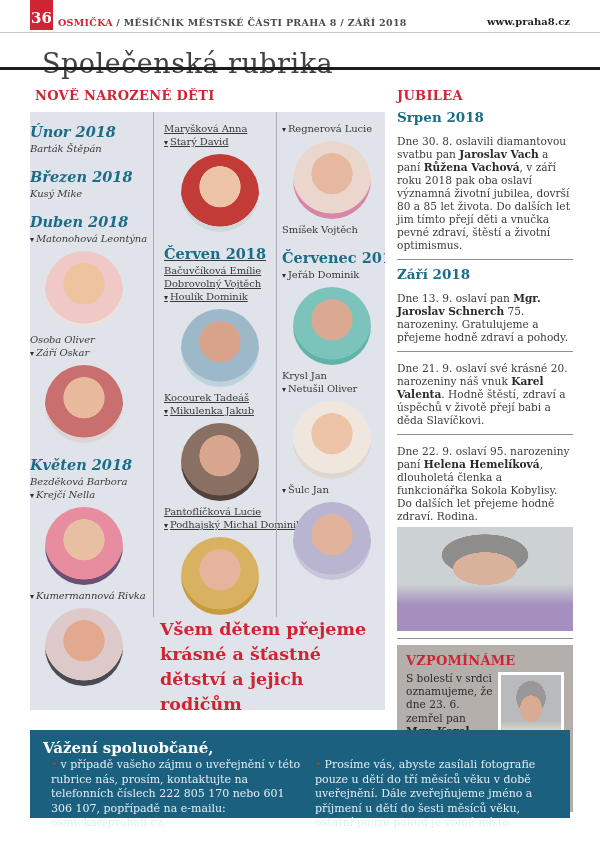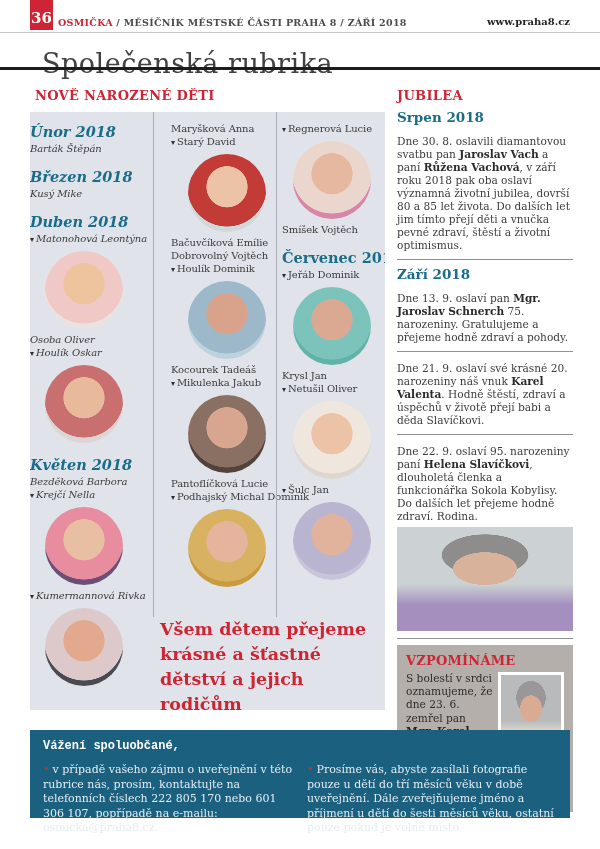--- a/index.html
+++ b/index.html
@@ -26,21 +26,21 @@
   .rule-thin{position:absolute;left:0;top:32px;width:600px;height:1px;background:#c8c8c8;}
   .section-title{position:absolute;left:30px;top:36px;margin:12px;font-size:27px;font-weight:400;
     color:#414141;letter-spacing:.5px;}
   .rule-thick{position:absolute;left:0;top:67px;width:600px;height:3px;background:#1c1c1c;}
   
   .births-heading{position:absolute;left:35px;top:88px;margin:0;font-size:13px;color:var(--red);
     letter-spacing:.3px;font-weight:bold;}
   .panel{position:absolute;left:30px;top:112px;width:355px;height:598px;background:var(--panel);overflow:hidden;}
   .col{position:absolute;top:10px;}
   #col1{left:0;width:108px;font-style:italic;}
-  #col2{left:141px;width:112px;}
+  #col2{left:134px;width:112px;text-decoration:underline;}
   #col3{left:252px;width:100px;}
   .vdiv{position:absolute;top:0;width:1px;height:505px;background:#a7adb6;}
   .d1{left:123px}.d2{left:246px}
   .month{font-size:14.5px;font-weight:bold;color:var(--teal);line-height:20px;white-space:nowrap;}
   .month.mt{margin-top:12px;}
   .bname{font-size:10px;line-height:13px;color:var(--ink);white-space:nowrap;letter-spacing:-0.1px;}
   .arrow{font-size:8px;margin-right:2px;color:#2e2e2e;}
   .photo{width:78px;height:78px;border-radius:50%;margin:5px auto 4px;}
   .closing{position:absolute;left:130px;top:505px;width:228px;font-size:17.5px;line-height:25px;
     font-weight:bold;color:var(--red);}
@@ -54,24 +54,24 @@
   .portrait{width:176px;height:104px;margin:4px 0 2px;}
   .memorial{background:var(--mem);margin-top:6px;padding:8px 9px;box-sizing:border-box;width:176px;}
   .memorial h3{margin:0 0 4px;font-size:13px;color:var(--red);letter-spacing:.2px;font-weight:bold;}
   .mem-body{display:flex;}
   .mem-text{font-size:10.6px;line-height:13.2px;color:#2c2c2c;flex:1;}
   .mem-text strong{color:#1f1f1f;text-align:right;}
   .mem-photo{width:60px;height:84px;border:3px solid #fff;margin-left:5px;flex-shrink:0;}
   
   .footer{position:absolute;left:30px;top:730px;width:540px;height:88px;background:var(--footer);
     box-sizing:border-box;padding:9px 13px;color:#e3edf3;}
-  .f-head{font-weight:bold;font-size:12px;color:#ffffff;margin-bottom:10px;font-family:Liberation Mono, monospace;}
+  .f-head{font-weight:bold;font-size:15px;color:#ffffff;margin-bottom:1px;}
   .f-cols{display:flex;gap:14px;}
   .fitem{font-size:11px;line-height:14.5px;}
-  .fitem.first{width:250px;flex-shrink:0;}
+  .fitem.first{width:250px;flex-shrink:0;margin-left:8px;}
   .bullet{color:#a83c36;margin-right:3px;}
 </style>
 </head>
 <body>
 
 <div class="badge">36</div>
 <div class="masthead">
   <span class="mag">OSMIČKA</span>
   <span class="sub">/ MĚSÍČNÍK MĚSTSKÉ ČÁSTI PRAHA 8 / ZÁŘÍ 2018</span>
 </div>
@@ -84,34 +84,35 @@
 <div class="panel">
   <div class="col" id="col1">
       <div class="month">Únor 2018</div>
       <div class="bname"><span>Barták Štěpán</span></div>
       <div class="month mt">Březen 2018</div>
       <div class="bname"><span>Kusý Mike</span></div>
       <div class="month mt">Duben 2018</div>
       <div class="bname"><span class="arrow">▾</span><span>Matonohová Leontýna</span></div>
       <div class="photo" title="smiling baby girl" style="background: radial-gradient(circle at 50% 42%, rgb(238, 196, 159) 0px, rgb(238, 196, 159) 34%, rgb(240, 201, 198) 35%, rgb(240, 201, 198) 66%, rgb(233, 226, 223) 67%, rgb(233, 226, 223) 100%);"></div>
       <div class="bname"><span>Osoba Oliver</span></div>
-      <div class="bname"><span class="arrow">▾</span><span>Houlík Oskar</span></div>
+      <div class="bname"><span class="arrow">▾</span><span>Září Oskar</span></div>
       <div class="photo" title="baby with striped cap" style="background: radial-gradient(circle at 50% 42%, rgb(232, 185, 154) 0px, rgb(232, 185, 154) 34%, rgb(201, 111, 111) 35%, rgb(201, 111, 111) 66%, rgb(221, 213, 211) 67%, rgb(221, 213, 211) 100%);"></div>
       <div class="month mt">Květen 2018</div>
       <div class="bname"><span>Bezděková Barbora</span></div>
       <div class="bname"><span class="arrow">▾</span><span>Krejčí Nella</span></div>
       <div class="photo" title="baby in purple outfit" style="background: radial-gradient(circle at 50% 42%, rgb(233, 191, 164) 0px, rgb(233, 191, 164) 34%, rgb(232, 140, 160) 35%, rgb(232, 140, 160) 66%, rgb(107, 79, 116) 67%, rgb(107, 79, 116) 100%);"></div>
       <div class="bname"><span class="arrow">▾</span><span>Kumermannová Rivka</span></div>
       <div class="photo" title="baby with open mouth" style="background: radial-gradient(circle at 50% 42%, rgb(227, 169, 143) 0px, rgb(227, 169, 143) 34%, rgb(221, 201, 201) 35%, rgb(221, 201, 201) 66%, rgb(74, 74, 82) 67%, rgb(74, 74, 82) 100%);"></div>
     </div>
   <div class="vdiv d1"></div>
   <div class="col" id="col2">
       <div class="bname"><span>Maryšková Anna</span></div>
       <div class="bname"><span class="arrow">▾</span><span>Starý David</span></div>
       <div class="photo" title="baby in red shirt" style="background: radial-gradient(circle at 50% 42%, rgb(236, 195, 166) 0px, rgb(236, 195, 166) 34%, rgb(194, 59, 54) 35%, rgb(194, 59, 54) 66%, rgb(207, 216, 218) 67%, rgb(207, 216, 218) 100%);"></div>
+      <div class="month mt">Červen 2018</div>
       <div class="bname"><span>Bačuvčíková Emílie</span></div>
       <div class="bname"><span>Dobrovolný Vojtěch</span></div>
       <div class="bname"><span class="arrow">▾</span><span>Houlík Dominik</span></div>
       <div class="photo" title="newborn in blue blanket" style="background: radial-gradient(circle at 50% 42%, rgb(217, 163, 139) 0px, rgb(217, 163, 139) 34%, rgb(157, 184, 200) 35%, rgb(157, 184, 200) 66%, rgb(188, 211, 222) 67%, rgb(188, 211, 222) 100%);"></div>
       <div class="bname"><span>Kocourek Tadeáš</span></div>
       <div class="bname"><span class="arrow">▾</span><span>Mikulenka Jakub</span></div>
       <div class="photo" title="sleeping newborn" style="background: radial-gradient(circle at 50% 42%, rgb(216, 165, 143) 0px, rgb(216, 165, 143) 34%, rgb(138, 111, 99) 35%, rgb(138, 111, 99) 66%, rgb(83, 66, 60) 67%, rgb(83, 66, 60) 100%);"></div>
       <div class="bname"><span>Pantoflíčková Lucie</span></div>
       <div class="bname"><span class="arrow">▾</span><span>Podhajský Michal Dominik</span></div>
       <div class="photo" title="baby in yellow hood" style="background: radial-gradient(circle at 50% 42%, rgb(230, 180, 156) 0px, rgb(230, 180, 156) 34%, rgb(217, 178, 97) 35%, rgb(217, 178, 97) 66%, rgb(201, 155, 63) 67%, rgb(201, 155, 63) 100%);"></div>
@@ -137,21 +138,21 @@
   <h2>JUBILEA</h2>
   <div id="jubilea-body">
       <div class="jmonth">Srpen 2018</div>
       <p class="jpara"><span>Dne 30. 8. oslavili diamantovou svatbu pan </span><strong>Jaroslav Vach</strong><span> a paní </span><strong>Růžena Vachová</strong><span>, v září roku 2018 pak oba oslaví významná životní jubilea, dovrší 80 a 85 let života. Do dalších let jim tímto přejí děti a vnučka pevné zdraví, štěstí a životní optimismus.</span></p>
       <div class="jdivider"></div>
       <div class="jmonth">Září 2018</div>
       <p class="jpara"><span>Dne 13. 9. oslaví pan </span><strong>Mgr. Jaroslav Schnerch</strong><span> 75. narozeniny. Gratulujeme a přejeme hodně zdraví a pohody.</span></p>
       <div class="jdivider"></div>
       <p class="jpara"><span>Dne 21. 9. oslaví své krásné 20. narozeniny náš vnuk </span><strong>Karel Valenta</strong><span>. Hodně štěstí, zdraví a úspěchů v životě přejí babi a děda Slavíčkovi.</span></p>
       <div class="jdivider"></div>
-      <p class="jpara"><span>Dne 22. 9. oslaví 95. narozeniny paní </span><strong>Helena Slavíčkovi</strong><span>, dlouholetá členka a funkcionářka Sokola Kobylisy. Do dalších let přejeme hodně zdraví. Rodina.</span></p>
+      <p class="jpara"><span>Dne 22. 9. oslaví 95. narozeniny paní </span><strong>Helena Hemelíková</strong><span>, dlouholetá členka a funkcionářka Sokola Kobylisy. Do dalších let přejeme hodně zdraví. Rodina.</span></p>
       <div class="portrait" title="elderly woman portrait" style="background: radial-gradient(30% 26% at 50% 40%, rgb(217, 178, 156) 0px, rgb(217, 178, 156) 60%, rgba(0, 0, 0, 0) 61%), radial-gradient(42% 34% at 50% 27%, rgb(143, 141, 140) 0px, rgb(143, 141, 140) 58%, rgba(0, 0, 0, 0) 59%), linear-gradient(rgb(204, 209, 212) 0px, rgb(204, 209, 212) 55%, rgb(164, 143, 190) 75%, rgb(164, 143, 190) 100%);"></div>
       <div class="jdivider"></div>
     </div>
 
   <div class="memorial">
     <h3>VZPOMÍNÁME</h3>
     <div class="mem-body">
       <div class="mem-text" id="mem-text"><span>S bolestí v srdci oznamujeme, že dne 23. 6. zemřel pan </span><strong>Mgr. Karel Kesl</strong><span>, bývalý ředitel ZŠ Žernosecká. Manželka s rodinou.</span></div>
       <div class="mem-photo" id="mem-photo" title="man portrait" style="background: radial-gradient(30% 26% at 50% 40%, rgb(217, 171, 147) 0px, rgb(217, 171, 147) 60%, rgba(0, 0, 0, 0) 61%), radial-gradient(42% 34% at 50% 27%, rgb(155, 151, 153) 0px, rgb(155, 151, 153) 58%, rgba(0, 0, 0, 0) 59%), linear-gradient(rgb(185, 186, 187) 0px, rgb(185, 186, 187) 55%, rgb(241, 238, 218) 75%, rgb(241, 238, 218) 100%);"></div>
     </div>

